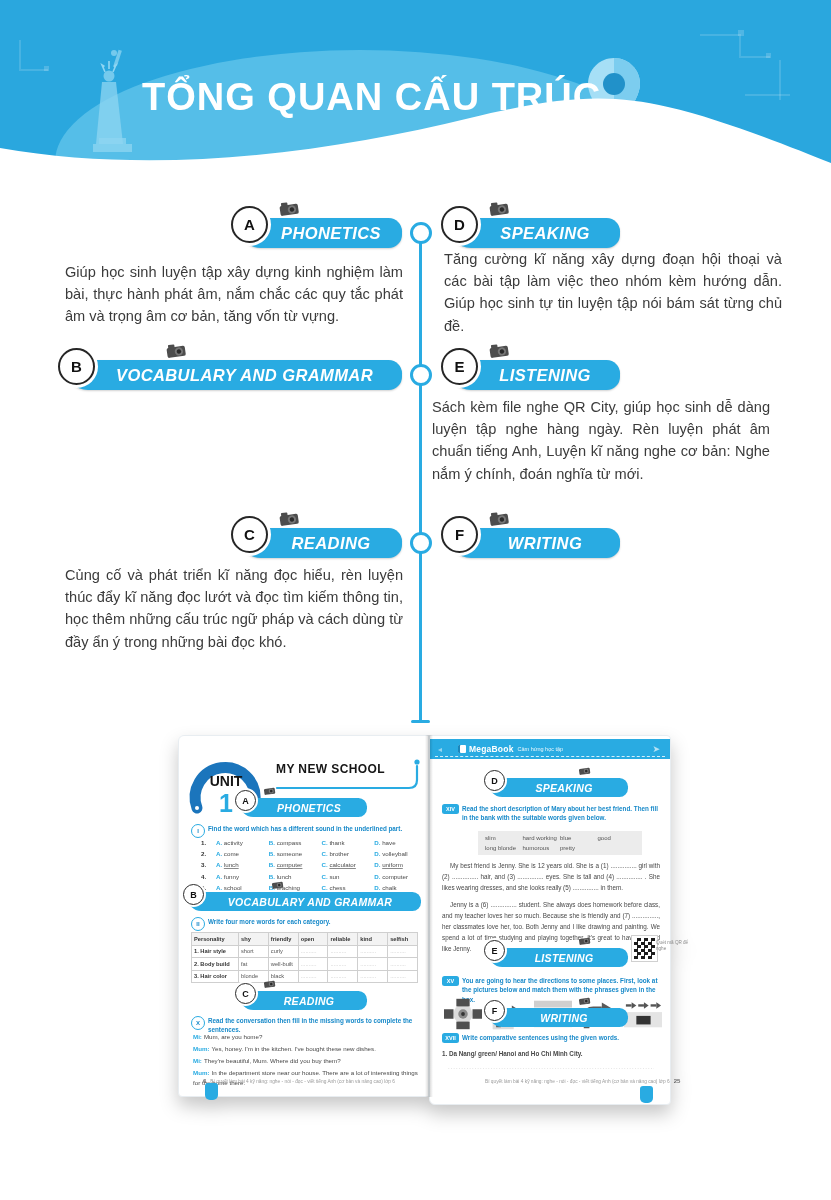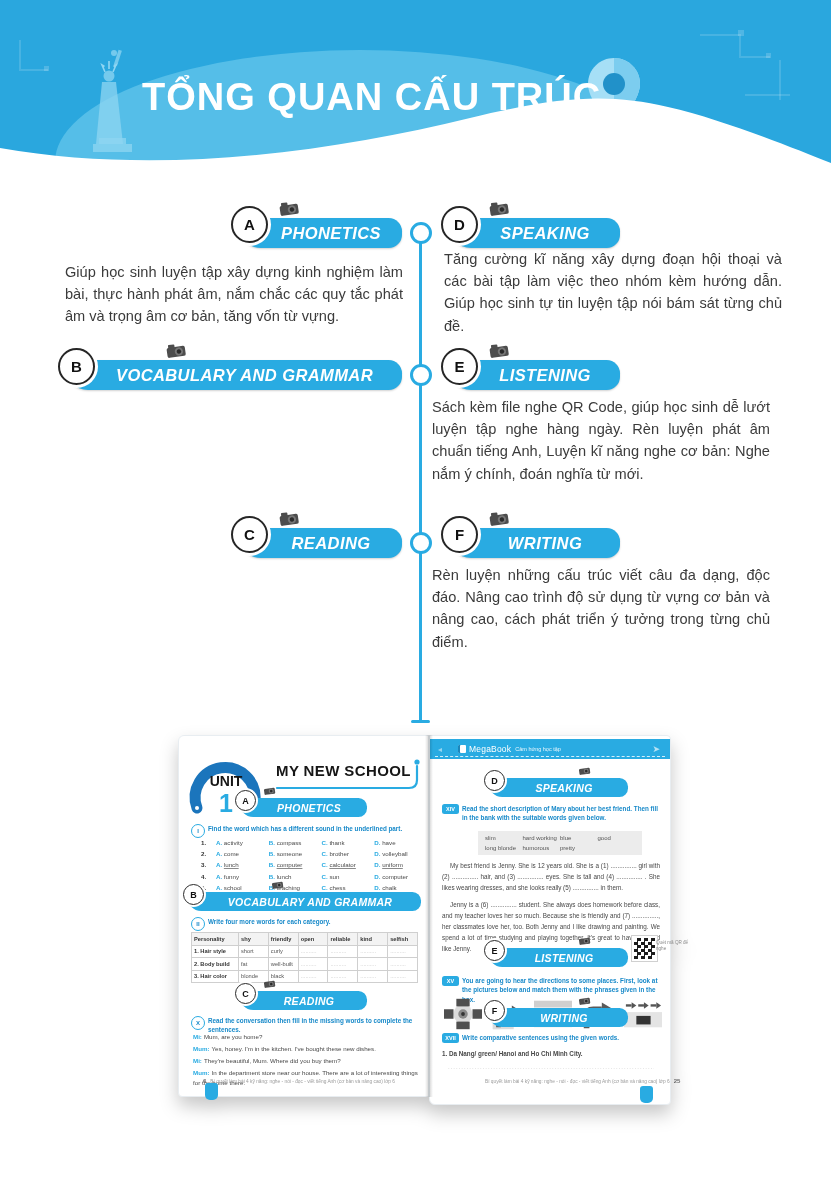--- a/index.html
+++ b/index.html
@@ -72,42 +72,42 @@
   .dlg div{margin-bottom:2.5px;}
   .spk{color:#29ABE2;font-weight:bold;margin-right:2px;}
 
   .bk-foot{position:absolute;display:flex;gap:4px;align-items:baseline;font-size:4.8px;color:#9a9a9a;white-space:nowrap;}
   .foot-num{color:#6d6d6d;font-weight:bold;font-size:6px;}
   .ptab{position:absolute;width:13px;height:17px;background:#29ABE2;border-radius:3px 3px 5px 5px;}
 
   .mb-bar{position:absolute;left:0;top:3px;width:100%;height:20px;background:#29ABE2;display:flex;align-items:center;
           padding-left:28px;box-sizing:border-box;}
   .mb-dash{position:absolute;left:5px;right:5px;bottom:2px;border-top:1px dashed rgba(255,255,255,.8);}
-  .mb-logo{color:#fff;font-weight:normal;font-size:8.5px;letter-spacing:.2px;}
+  .mb-logo{color:#fff;font-weight:bold;font-size:8.5px;letter-spacing:.2px;}
   .mb-tag{color:#eaf7fd;font-size:5.5px;margin-left:4px;}
   .mb-book-icon{width:8px;height:8px;margin-right:3px;background:#fff;border-radius:1px;
                 box-shadow:inset 2px 0 0 #1b86bb;}
   .mb-plane{position:absolute;right:10px;top:5px;color:rgba(255,255,255,.65);font-size:9px;}
   .mb-plane2{position:absolute;left:8px;top:6px;color:rgba(255,255,255,.5);font-size:8px;}
 
   .wbox{position:absolute;background:#ececec;display:grid;grid-template-columns:repeat(4,1fr);
         padding:4px 7px;row-gap:4px;font-size:6px;color:#555;}
   .bk-para{position:absolute;margin:0;font-size:6.3px;color:#474747;line-height:1.75;text-align:justify;text-indent:8px;}
 
   .qr{position:absolute;width:21px;height:21px;border:2px solid #fff;outline:1px solid #d0d0d0;
       background:repeating-conic-gradient(#1c1c1c 0% 25%,#fff 0% 50%) 0 0/7px 7px;}
   .qr-cap{position:absolute;font-size:4.6px;color:#8a8a8a;line-height:1.3;width:34px;}
 
   .pics{position:absolute;display:flex;gap:7px;}
   .wline{position:absolute;font-size:6px;color:#b5b5b5;letter-spacing:1px;overflow:hidden;white-space:nowrap;}
   .witem{position:absolute;font-size:6.3px;color:#474747;font-weight:bold;}
 
   
   .unit-wrap{position:absolute;left:6px;top:12px;}
-  .unit-title{position:absolute;left:97px;top:26px;font-size:15px;font-weight:bold;color:#161616;letter-spacing:.4px;white-space:nowrap;}
+  .unit-title{position:absolute;left:97px;top:26px;font-size:12px;font-weight:bold;color:#161616;letter-spacing:.4px;white-space:nowrap;}
   .title-deco{position:absolute;left:96px;top:22px;}
 </style>
 </head>
 <body>
 
 <div class="canvas">
 
   <div class="banner">
     <svg width="831" height="190" viewBox="0 0 831 190">
       <rect x="0" y="0" width="831" height="175" fill="#2AA7DE"></rect>
@@ -182,20 +182,21 @@
     <span class="hatch"></span>
     <svg class="cam" width="22" height="15" viewBox="0 0 24 16">
         <rect x="2" y="4" width="20" height="11" rx="2" fill="#4d4d4d"></rect>
         <circle cx="15" cy="9.5" r="4.5" fill="#777"></circle>
         <circle cx="15" cy="9.5" r="2.4" fill="#2a2a2a"></circle>
         <rect x="4" y="1" width="7" height="4" rx="1" fill="#4d4d4d"></rect>
       </svg>
     <span class="badge">C</span>
     <span class="ov-label">READING</span>
   </div>
+  <p class="ov-body" style="left:65px;top:564px;width:338px;">Củng cố và phát triển kĩ năng đọc hiểu, rèn luyện thúc đẩy kĩ năng đọc lướt và đọc tìm kiếm thông tin, học thêm những cấu trúc ngữ pháp và cách dùng từ đầy ẩn ý trong những bài đọc khó.</p>
 
   <div class="ov-ribbon" style="left:448px;top:218px;width:172px;">
     <span class="hatch"></span>
     <svg class="cam" width="22" height="15" viewBox="0 0 24 16">
         <rect x="2" y="4" width="20" height="11" rx="2" fill="#4d4d4d"></rect>
         <circle cx="15" cy="9.5" r="4.5" fill="#777"></circle>
         <circle cx="15" cy="9.5" r="2.4" fill="#2a2a2a"></circle>
         <rect x="4" y="1" width="7" height="4" rx="1" fill="#4d4d4d"></rect>
       </svg>
     <span class="badge">D</span>
@@ -207,34 +208,33 @@
     <span class="hatch"></span>
     <svg class="cam" width="22" height="15" viewBox="0 0 24 16">
         <rect x="2" y="4" width="20" height="11" rx="2" fill="#4d4d4d"></rect>
         <circle cx="15" cy="9.5" r="4.5" fill="#777"></circle>
         <circle cx="15" cy="9.5" r="2.4" fill="#2a2a2a"></circle>
         <rect x="4" y="1" width="7" height="4" rx="1" fill="#4d4d4d"></rect>
       </svg>
     <span class="badge">E</span>
     <span class="ov-label">LISTENING</span>
   </div>
-  <p class="ov-body" style="left:432px;top:396px;width:338px;">Sách kèm file nghe QR Code, giúp học sinh dễ lướt luyện tập nghe hàng ngày. Rèn luyện phát âm chuẩn tiếng Anh, Luyện kĩ năng nghe cơ bản: Nghe nắm ý chính, đoán nghĩa từ mới.</p>
+  <p class="ov-body" style="left:432px;top:396px;width:338px;">Sách kèm file nghe QR City, giúp học sinh dễ dàng luyện tập nghe hàng ngày. Rèn luyện phát âm chuẩn tiếng Anh, Luyện kĩ năng nghe cơ bản: Nghe nắm ý chính, đoán nghĩa từ mới.</p>
 
   <div class="ov-ribbon" style="left:448px;top:528px;width:172px;">
     <span class="hatch"></span>
     <svg class="cam" width="22" height="15" viewBox="0 0 24 16">
         <rect x="2" y="4" width="20" height="11" rx="2" fill="#4d4d4d"></rect>
         <circle cx="15" cy="9.5" r="4.5" fill="#777"></circle>
         <circle cx="15" cy="9.5" r="2.4" fill="#2a2a2a"></circle>
         <rect x="4" y="1" width="7" height="4" rx="1" fill="#4d4d4d"></rect>
       </svg>
     <span class="badge">F</span>
     <span class="ov-label">WRITING</span>
   </div>
-  <p class="ov-body" style="left:432px;top:564px;width:338px;">Rèn luyện những cấu trúc viết câu đa dạng, độc đáo. Nâng cao trình độ sử dụng từ vựng cơ bản và nâng cao, cách phát triển ý tưởng trong từng chủ điểm.</p>
 
   <div class="book">
 
     <div class="page page-left">
 
       <div class="unit-wrap">
         <svg width="80" height="78" viewBox="0 0 80 78">
           <path d="M12 60 A30 30 0 1 1 70 52" fill="none" stroke="#1B75BC" stroke-width="11" stroke-linecap="round"></path>
           <circle cx="12" cy="60" r="4.5" fill="#1B75BC"></circle>
             <circle cx="12" cy="60" r="2" fill="#fff"></circle>

